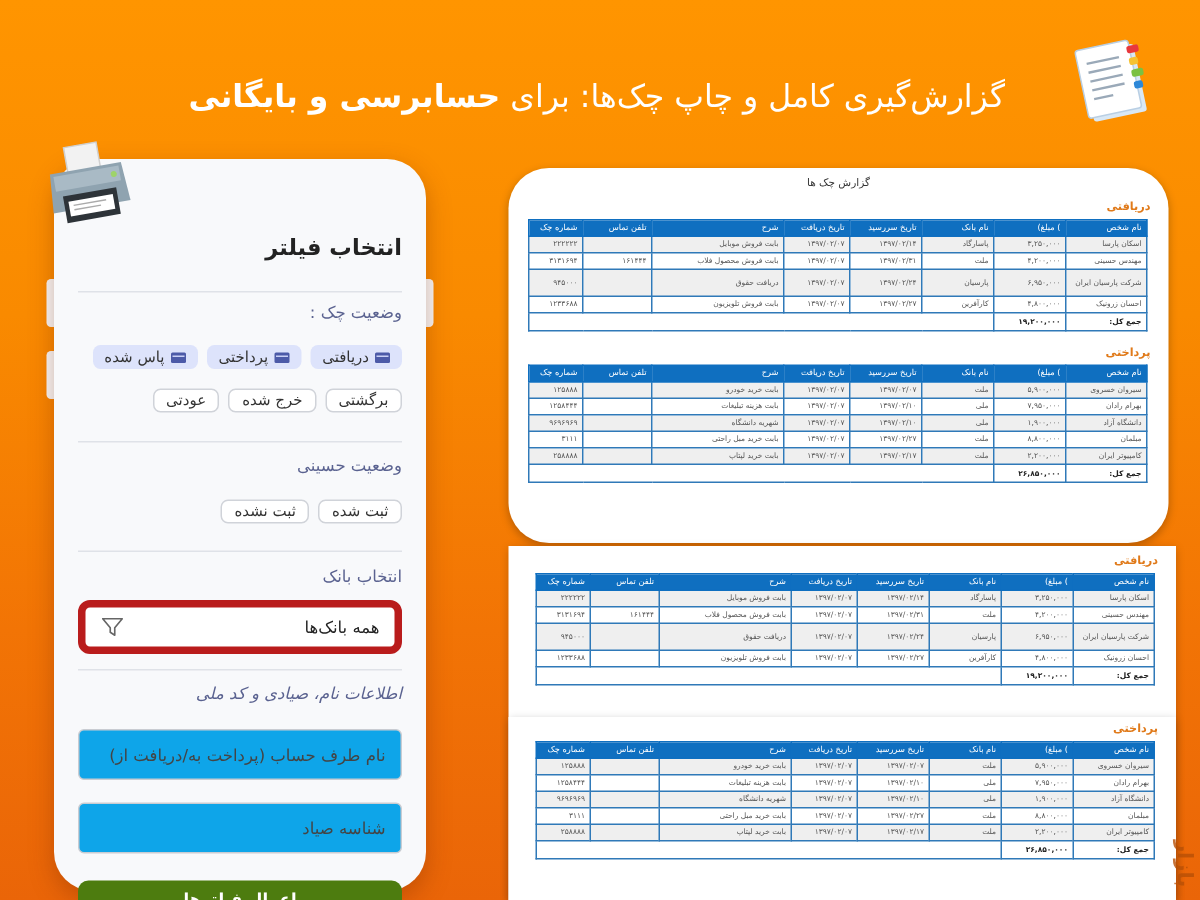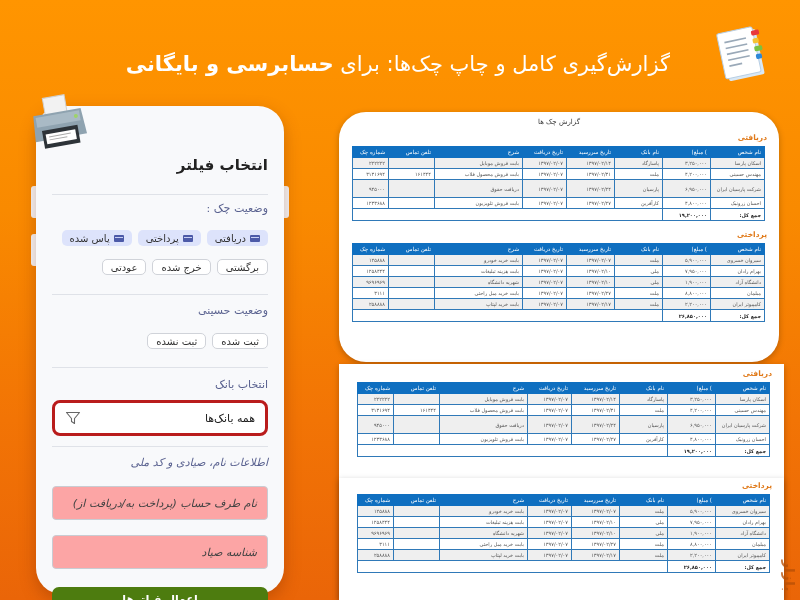--- a/index.html
+++ b/index.html
@@ -37,28 +37,28 @@
   .chip {
     height: 16px; padding: 0 8px; border-radius: 5px; font-size: 10px;
     display: flex; align-items: center; gap: 4px; color: #333; white-space: nowrap;
   }
   .chip.filled { background: #dde3fb; }
   .chip.outline { background: #fff; border: 1px solid #d0d3d9; }
   .card-ico { width: 10px; height: 7px; background: #4c5aa8; border-radius: 1px; display: inline-block; position: relative; }
   .card-ico::after { content: ""; position: absolute; left: 1px; right: 1px; top: 2px; height: 1px; background: #c9d0f5; }
   .select-box {
     position: absolute; left: 16px; right: 16px; top: 262px; height: 36px;
-    background: #fff; border: 3px solid #b91c1c; border-radius: 8px;
+    background: #fff; border: 5px solid #b91c1c; border-radius: 8px;
     display: flex; align-items: center; justify-content: space-between; padding: 0 10px;
     font-size: 11px; color: #222;
   }
   .input-box {
     position: absolute; left: 16px; right: 16px; height: 34px;
-    background: #fca5a5; border: 1px solid #c9ccd2; border-radius: 4px;
-    display: flex; align-items: center; padding: 0 10px; font-size: 11px; color: #444; font-style: italic;
+    background: #0ea5e9; border: 1px solid #c9ccd2; border-radius: 4px;
+    display: flex; align-items: center; padding: 0 10px; font-size: 11px; color: #444;
   }
   .apply-btn {
     position: absolute; left: 16px; right: 16px; top: 449px; height: 24px;
     background: #4d7c0f; border-radius: 7px; color: #fff; font-size: 11px; font-weight: bold;
     display: flex; align-items: center; justify-content: center;
   }
   .side-tab { position: absolute; background: #f8f9fb; width: 8px; height: 32px; border-radius: 3px; }
   .printer-icon { position: absolute; left: 25px; top: 92px; width: 68px; height: 64px; }
 
   

